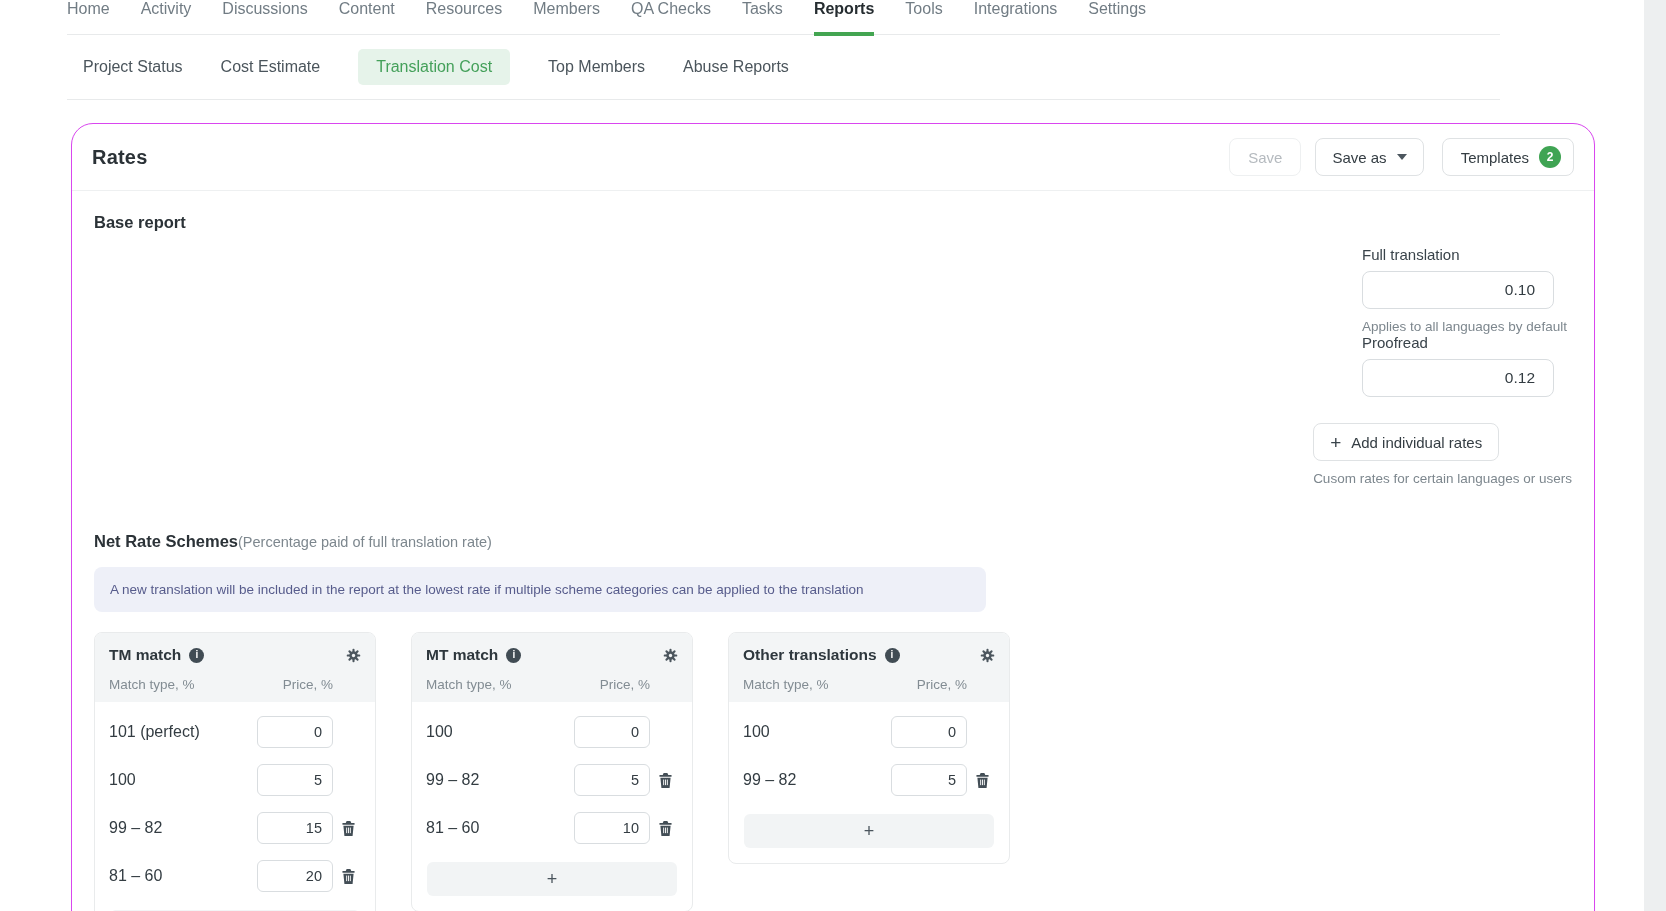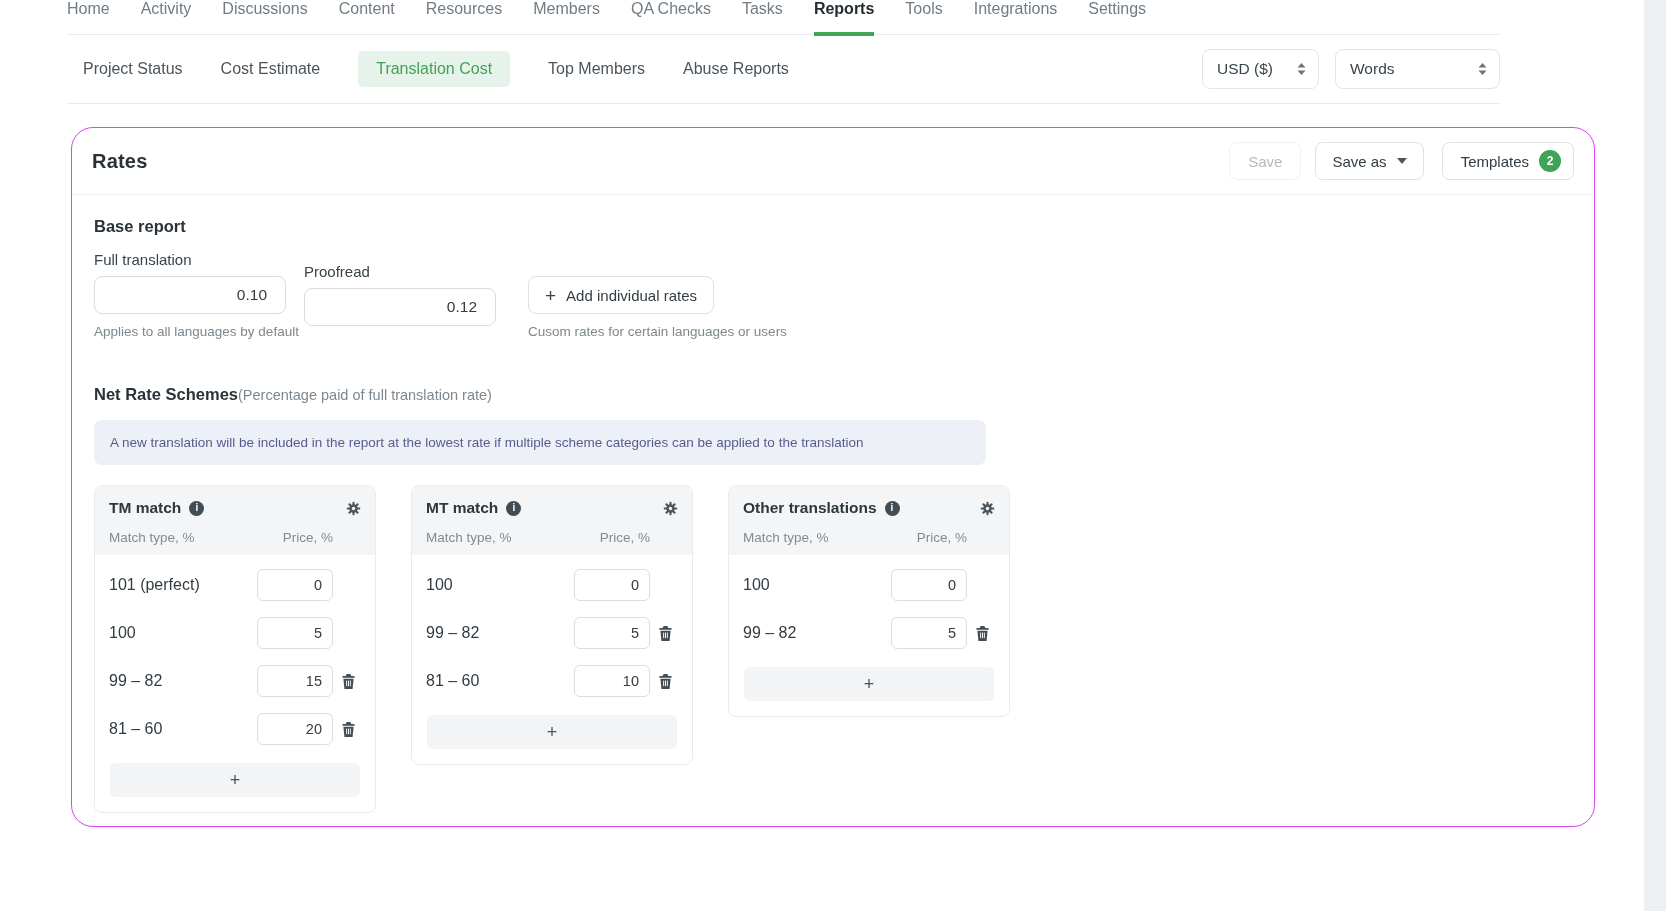--- a/index.html
+++ b/index.html
@@ -32,21 +32,21 @@
   .btn-save { border:1px solid #eef0f1; color:#b5babf; padding:0 18px; margin-right:14px; cursor:default; }
   .btn-saveas { border:1px solid #dfe2e4; color:#343d43; padding:0 16px; gap:10px; margin-right:18px; }
   .btn-templates { border:1px solid #dfe2e4; color:#343d43; padding:0 12px 0 18px; gap:10px; }
   .badge { width:22px; height:22px; border-radius:50%; background:#3fa453; color:#fff; font-size:12px; font-weight:700; display:flex; align-items:center; justify-content:center; }
   .caret-down { width:0; height:0; border-left:5px solid transparent; border-right:5px solid transparent; border-top:6px solid #4c565e; display:inline-block; }
 
   .card-body { padding:22px 22px 13px 22px; }
 
   
   .section-heading { font-size:16.5px; font-weight:700; color:#2b3237; }
-  .base-row { display:flex; align-items:center; margin-top:14px; }
+  .base-row { display:flex; align-items:flex-end; margin-top:14px;flex-direction:column; }
   .field { width:192px; margin-right:18px; }
   .field-label { font-size:15px; color:#39434a; margin-bottom:8px; }
   .rate-input { width:100%; height:38px; border:1px solid #d9dde0; border-radius:8px; text-align:right; padding:0 18px; font-size:15.5px; color:#333c42; font-family:inherit; background:#fff; }
   .helper { margin-top:10px; font-size:13.5px; color:#7d878e; white-space:nowrap; }
   .col3 { margin-left:14px; padding-top:26px; }
   .add-individual { height:38px; padding:0 16px; background:#fff; border:1px solid #dfe2e4; border-radius:8px; font-size:15px; color:#343d43; display:inline-flex; align-items:center; gap:10px; cursor:pointer; font-family:inherit; }
   .plus-glyph { font-size:19px; color:#3a444b; line-height:1; font-weight:400; }
 
   
   .nrs-head { display:flex; align-items:baseline; margin-top:46px; }
@@ -94,36 +94,20 @@
       <div class="item">Settings</div>
     </div>
 
     <div class="subnav">
       <div class="sitem">Project Status</div>
       <div class="sitem">Cost Estimate</div>
       <div class="sitem active">Translation Cost</div>
       <div class="sitem">Top Members</div>
       <div class="sitem">Abuse Reports</div>
 
-      <div class="selects">
-        <div class="select currency">
-          <span>USD ($)</span>
-          <svg width="9" height="12" viewBox="0 0 9 12">
-              <path fill="#6a747c" d="M4.5 0l4 4.5h-8z"></path>
-              <path fill="#6a747c" d="M4.5 12l-4-4.5h8z"></path>
-            </svg>
-        </div>
-        <div class="select unit">
-          <span>Words</span>
-          <svg width="9" height="12" viewBox="0 0 9 12">
-              <path fill="#6a747c" d="M4.5 0l4 4.5h-8z"></path>
-              <path fill="#6a747c" d="M4.5 12l-4-4.5h8z"></path>
-            </svg>
-        </div>
-      </div>
     </div>
   </div>
 
   <div class="card">
     <div class="card-head">
       <div class="card-title">Rates</div>
       <button class="btn btn-save">Save</button>
       <button class="btn btn-saveas">
         <span>Save as</span>
         <span class="caret-down"></span>

